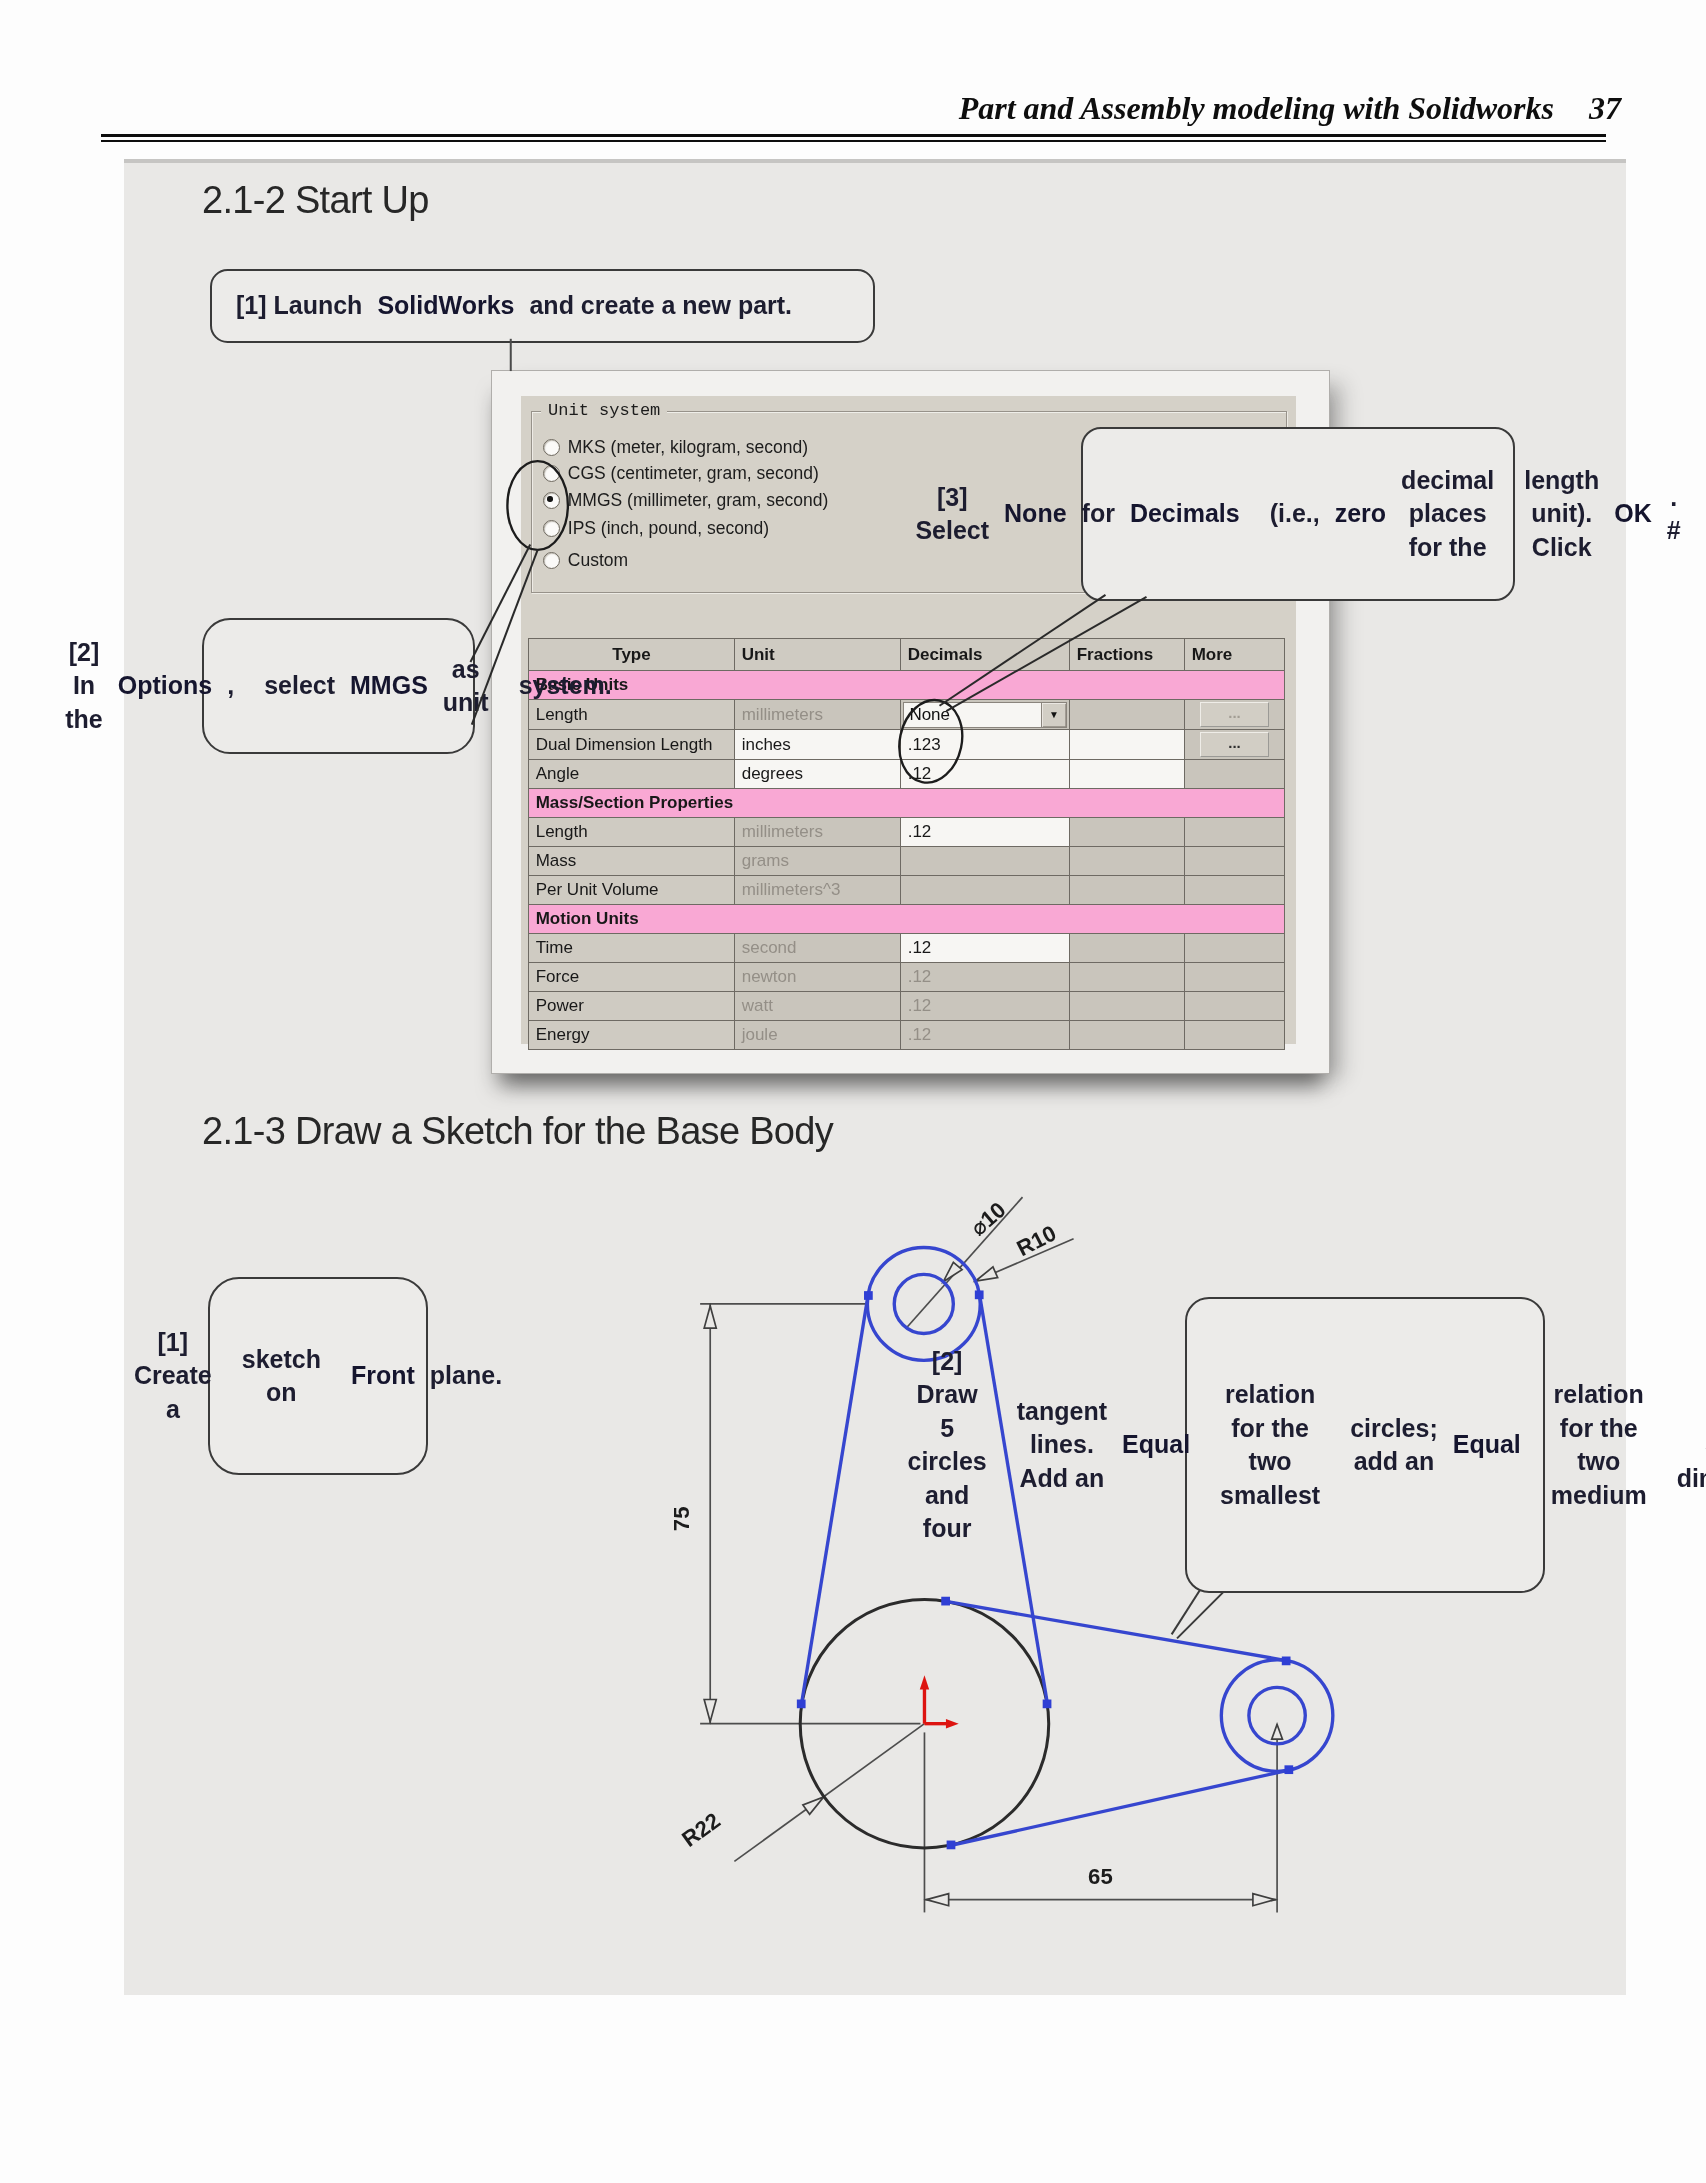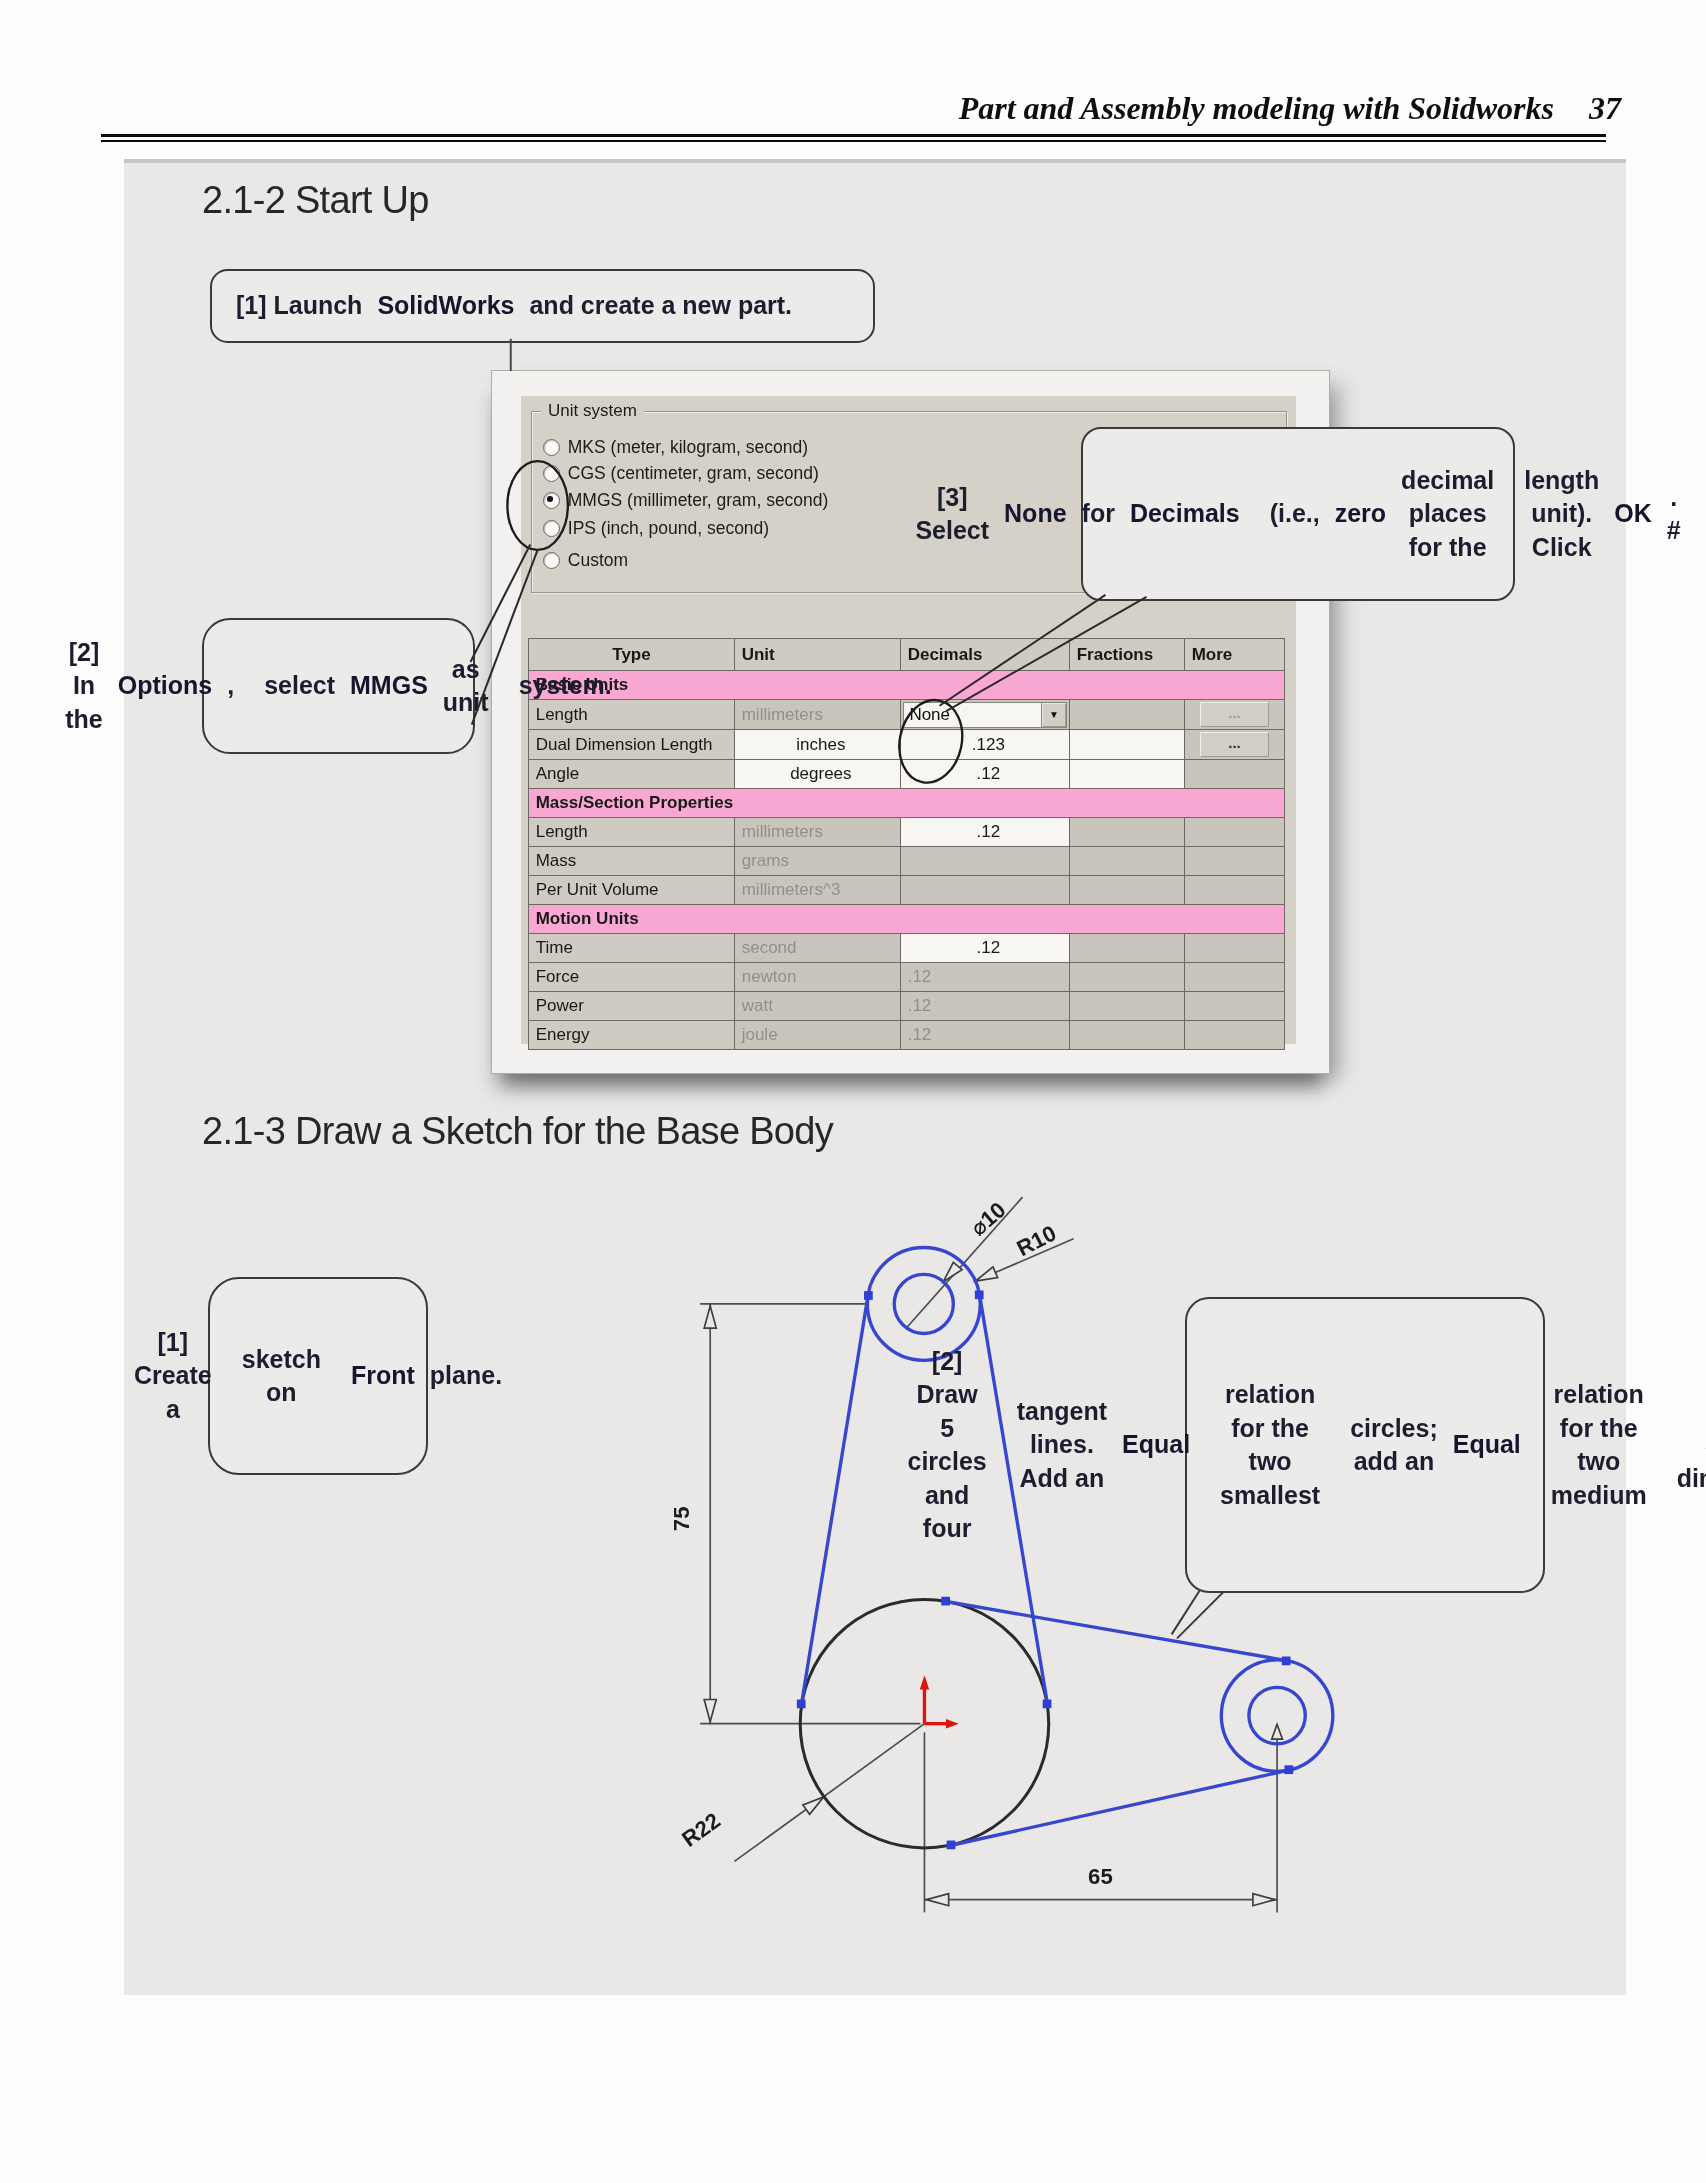--- a/index.html
+++ b/index.html
@@ -37,37 +37,37 @@
 
   
   .card{position:absolute;left:491px;top:370px;width:837px;height:702px;background:#f2f1ef;
         border:0.7px solid #b0aeab;z-index:1;
         box-shadow:0 19px 20px -6.7px rgba(30,30,30,.55), 16px 9.4px 19px -4px rgba(40,40,40,.25);}
   .dialog{position:absolute;left:521px;top:396px;width:775px;height:648px;background:#d5d1c8;z-index:2;}
 
   .groupbox{position:absolute;left:531px;top:411px;width:754px;height:180px;
             border:1.3px solid #97928a;box-shadow:0.7px 0.7px 0 #f8f7f3, inset 0.7px 0.7px 0 #f8f7f3;z-index:2;}
   .gb-label{position:absolute;left:9.4px;top:-11.4px;background:#d5d1c8;padding:0 6.7px;
-            font-size:17px;color:#1c1c1c;}
+            font-size:17px;color:#1c1c1c;font-family:Liberation Mono, monospace;}
   .radio-row{position:absolute;left:10.8px;height:23px;display:flex;align-items:center;gap:8px;text-align:right;}
   .radio-circle{width:15px;height:15px;border-radius:50%;background:#fbfaf8;
                 border:1.3px solid #6e695f;box-shadow:inset 0.7px 0.7px 1.3px #b6b1a7;position:relative;flex:0 0 auto;}
   .radio-circle.sel::after{content:"";position:absolute;left:3.4px;top:3.4px;width:5.4px;height:5.4px;
                 border-radius:50%;background:#141414;}
   .radio-label{font-size:17.5px;color:#1c1c1c;white-space:nowrap;}
 
   table.units{position:absolute;left:528px;top:638px;border-collapse:collapse;z-index:2;
               font-size:17px;color:#181818;table-layout:fixed;}
   table.units th,table.units td{border:1.3px solid #6e6a63;overflow:hidden;white-space:nowrap;
               height:28px;padding:0 0 0 6.7px;background:#c9c5bc;font-weight:400;text-align:left;}
   table.units th{height:31px;background:#cfcbc2;font-weight:700;}
   table.units th.c-type{text-align:center;padding:0;}
   table.units td.type{background:#cfcbc2;}
   table.units tr.section td{background:#f9a8d4;font-weight:700;}
-  table.units td.white{background:#f7f6f3;text-align:center;}
+  table.units td.white{background:#f7f6f3;}
   table.units td.disabled{color:#948f87;}
   table.units td.nopad{padding:0;}
   .combo{display:flex;height:24px;margin:1.3px 2px;background:#f7f6f3;border:0.7px solid #8a857d;align-items:center;}
   .combo-text{flex:1;padding-left:5.4px;font-size:17px;color:#111;}
   .combo-btn{width:24px;align-self:stretch;background:#d2cec5;border:none;border-left:0.7px solid #8a857d;
              box-shadow:inset 0.7px 0.7px 0 #f2f0ec, inset -0.7px -0.7px 0 #8d887f;
              display:flex;align-items:center;justify-content:center;font-size:10px;color:#111;}
   .more-btn{display:block;margin:2px auto;width:67px;height:23px;background:#d2cec5;
             border:1.3px outset #efede8;font-weight:700;font-size:15px;color:#2e2e2e;text-align:center;line-height:19px;}
   .more-btn.disabled{color:#a29d94;}

